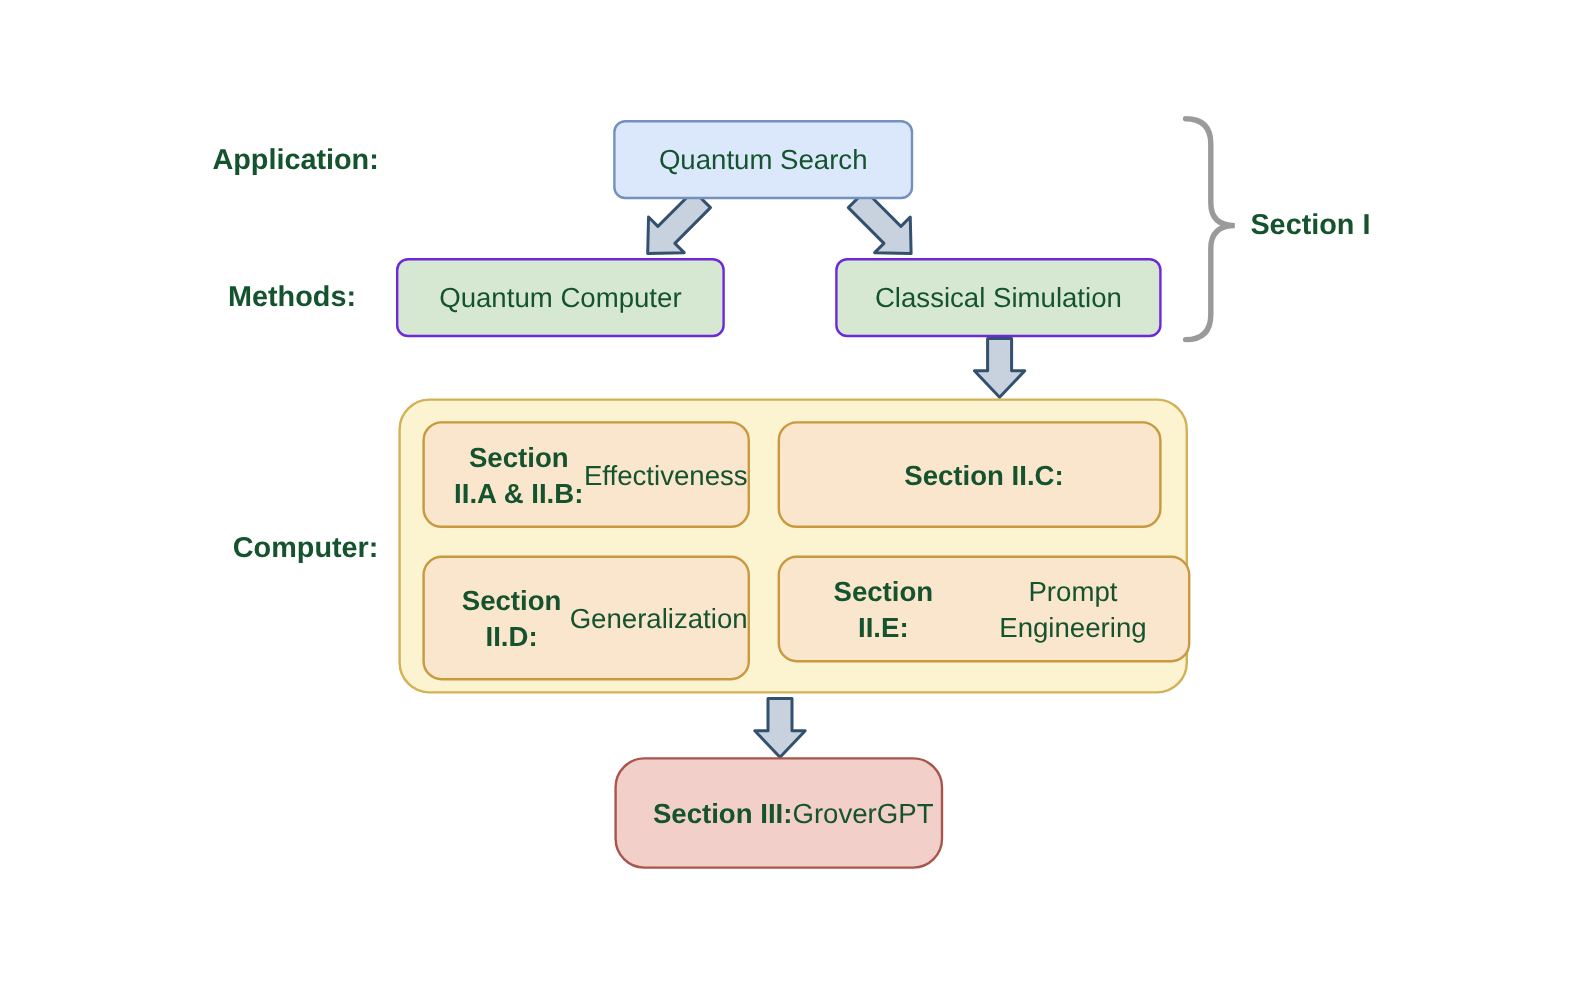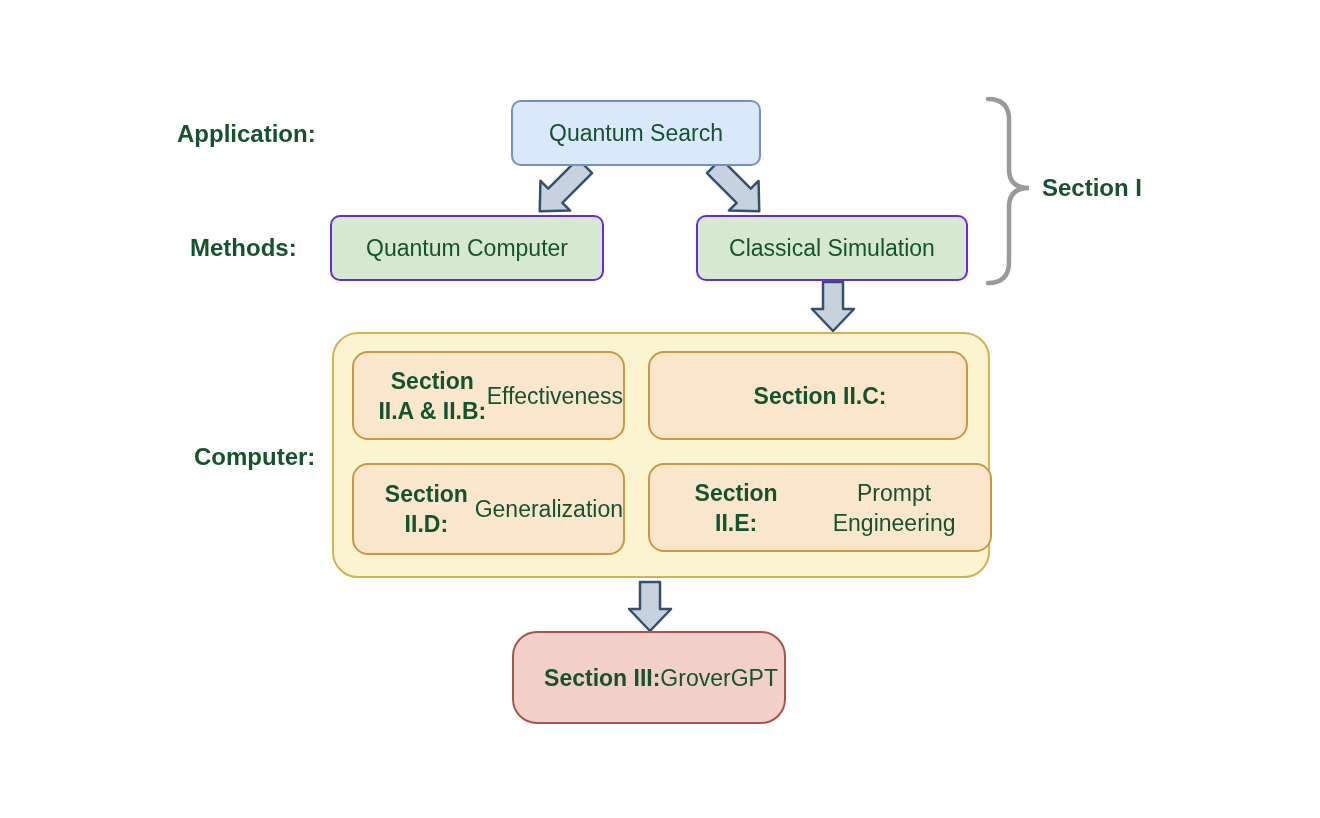--- a/index.html
+++ b/index.html
@@ -103,21 +103,21 @@
 
   <div class="node insight two-line" style="left:352px; top:351px; width:273px; height:89px;">
     <strong>Section II.A &amp; II.B:</strong>
     <span>Effectiveness</span>
   </div>
 
   <div class="node insight two-line" style="left:648px; top:351px; width:320px; height:89px;">
     <strong>Section II.C:</strong>
   </div>
 
-  <div class="node insight two-line" style="left:352px; top:463px; width:273px; height:92px;">
+  <div class="node insight two-line" style="left:352px; top:463px; width:273px; height:104px;">
     <strong>Section II.D:</strong>
     <span>Generalization</span>
   </div>
 
   <div class="node insight two-line" style="left:648px; top:463px; width:344px; height:89px;">
     <strong>Section II.E:</strong>
     <span>Prompt Engineering</span>
   </div>
 
   <div class="node red two-line" style="left:512px; top:631px; width:274px; height:93px;border-radius:25px;">

